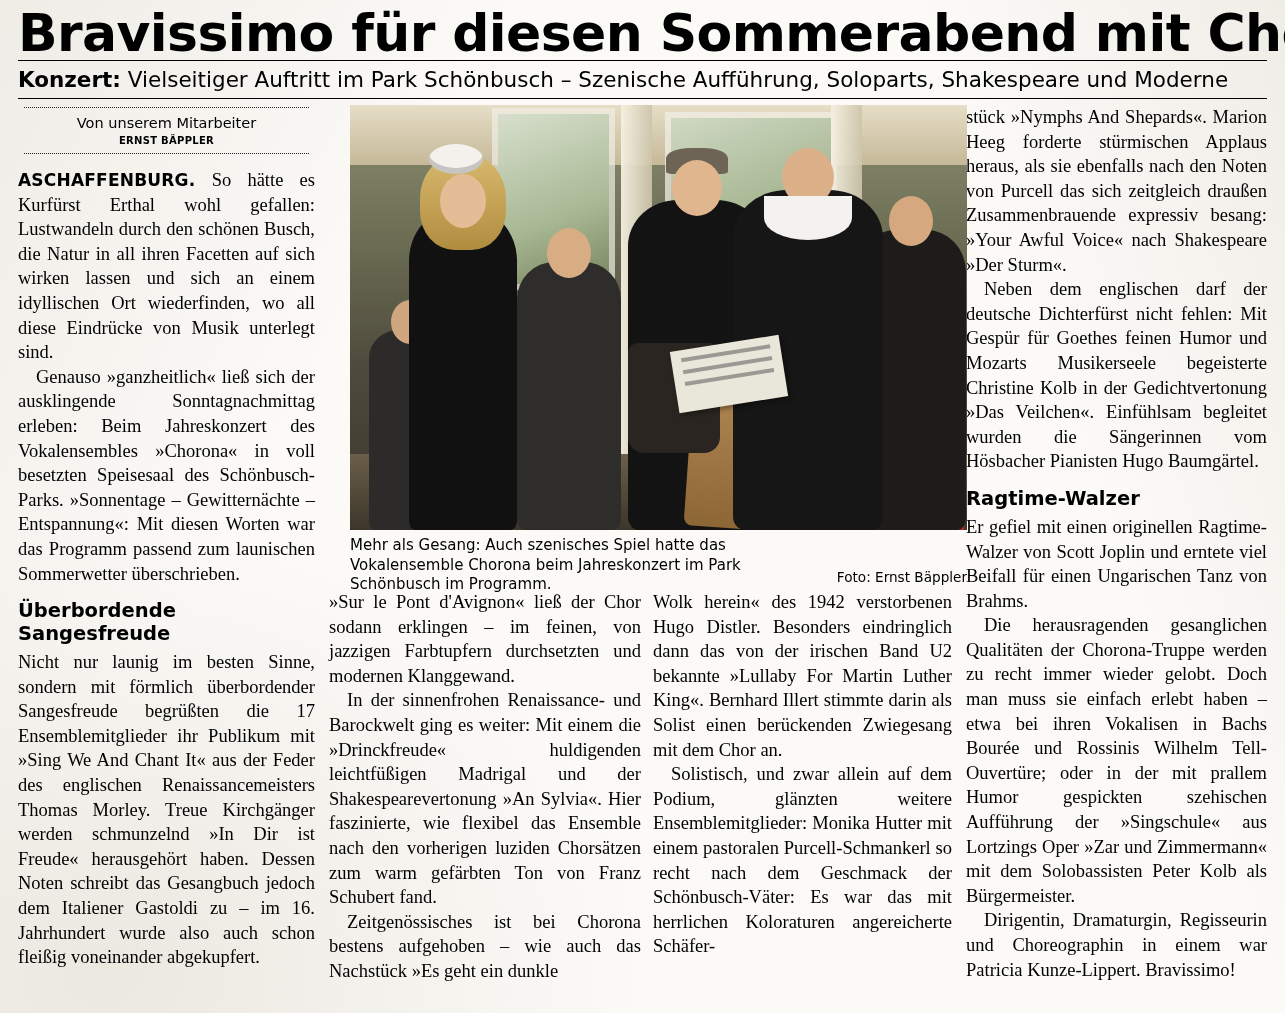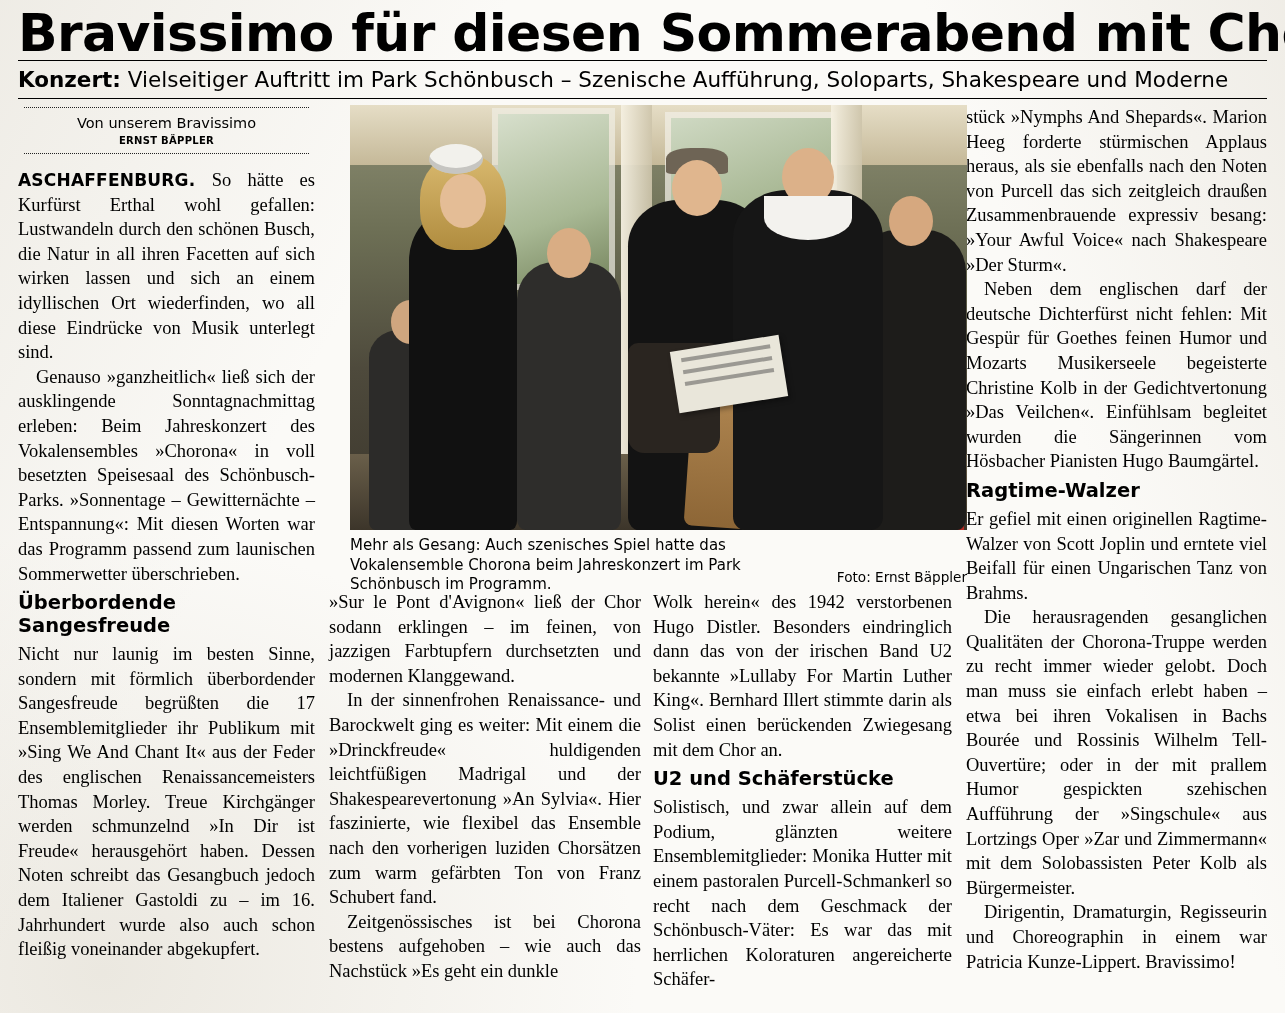--- a/index.html
+++ b/index.html
@@ -104,21 +104,21 @@
     font-family: "DejaVu Sans", sans-serif;
     font-size: 17px;
     letter-spacing: 0.2px;
   }
 
   h3.sect {
     font-family: "DejaVu Sans", sans-serif;
     font-weight: bold;
     font-size: 19.5px;
     line-height: 23px;
-    margin: 5px 0 5px 0;
+    margin: 13px 0 5px 0;
   }
 
   
   .photo-wrap {
     position: absolute;
     left: 332px;
     top: 0px;
     width: 617px;
   }
   .photo {
@@ -347,21 +347,21 @@
           </div>
       </div>
       <div class="caption">
         <span class="credit">Foto: Ernst Bäppler</span>
         <span>Mehr als Gesang: Auch szenisches Spiel hatte das Vokalensemble Chorona beim Jahreskonzert im Park Schönbusch im Programm.</span>
       </div>
     </div>
 
     <div class="col col1">
       <div class="byline">
-        <div class="by-from">Von unserem Bravissimo</div>
+        <div class="by-from">Von unserem Mitarbeiter</div>
         <div class="by-name">ERNST BÄPPLER</div>
       </div>
       <p class="body noindent"><span class="dropcap-lead">ASCHAFFENBURG.</span><span> So hätte es Kurfürst Erthal wohl gefallen: Lustwandeln durch den schönen Busch, die Natur in all ihren Facetten auf sich wirken lassen und sich an einem idyllischen Ort wiederfinden, wo all diese Eindrücke von Musik unterlegt sind.</span></p>
       <p class="body">Genauso »ganzheitlich« ließ sich der ausklingende Sonntagnachmittag erleben: Beim Jahreskonzert des Vokalensembles »Chorona« in voll besetzten Speisesaal des Schönbusch-Parks. »Sonnentage – Gewitternächte – Entspannung«: Mit diesen Worten war das Programm passend zum launischen Sommerwetter überschrieben.</p>
       <h3 class="sect">Überbordende Sangesfreude</h3>
       <p class="body noindent">Nicht nur launig im besten Sinne, sondern mit förmlich überbordender Sangesfreude begrüßten die 17 Ensemblemitglieder ihr Publikum mit »Sing We And Chant It« aus der Feder des englischen Renaissancemeisters Thomas Morley. Treue Kirchgänger werden schmunzelnd »In Dir ist Freude« herausgehört haben. Dessen Noten schreibt das Gesangbuch jedoch dem Italiener Gastoldi zu – im 16. Jahrhundert wurde also auch schon fleißig voneinander abgekupfert.</p>
     </div>
 
     <div class="col col2">
       <div class="spacer-photo"></div>
@@ -369,21 +369,20 @@
         <p class="body">»Sur le Pont d'Avignon« ließ der Chor sodann erklingen – im feinen, von jazzigen Farbtupfern durchsetzten und modernen Klanggewand.</p>
         <p class="body">In der sinnenfrohen Renaissance- und Barockwelt ging es weiter: Mit einem die »Drinckfreude« huldigenden leichtfüßigen Madrigal und der Shakespearevertonung »An Sylvia«. Hier faszinierte, wie flexibel das Ensemble nach den vorherigen luziden Chorsätzen zum warm gefärbten Ton von Franz Schubert fand.</p>
         <p class="body">Zeitgenössisches ist bei Chorona bestens aufgehoben – wie auch das Nachstück »Es geht ein dunkle</p>
       </div>
     </div>
 
     <div class="col col3">
       <div class="spacer-photo"></div>
       <div class="col3-lower">
         <p class="body noindent">Wolk herein« des 1942 verstorbenen Hugo Distler. Besonders eindringlich dann das von der irischen Band U2 bekannte »Lullaby For Martin Luther King«. Bernhard Illert stimmte darin als Solist einen berückenden Zwiegesang mit dem Chor an.</p>
-        <h3 class="sect">U2 und Schäferstücke</h3>
         <p class="body noindent">Solistisch, und zwar allein auf dem Podium, glänzten weitere Ensemblemitglieder: Monika Hutter mit einem pastoralen Purcell-Schmankerl so recht nach dem Geschmack der Schönbusch-Väter: Es war das mit herrlichen Koloraturen angereicherte Schäfer-</p>
       </div>
     </div>
 
     <div class="col col4">
       <p class="body noindent">stück »Nymphs And Shepards«. Marion Heeg forderte stürmischen Applaus heraus, als sie ebenfalls nach den Noten von Purcell das sich zeitgleich draußen Zusammenbrauende expressiv besang: »Your Awful Voice« nach Shakespeare »Der Sturm«.</p>
       <p class="body">Neben dem englischen darf der deutsche Dichterfürst nicht fehlen: Mit Gespür für Goethes feinen Humor und Mozarts Musikerseele begeisterte Christine Kolb in der Gedichtvertonung »Das Veilchen«. Einfühlsam begleitet wurden die Sängerinnen vom Hösbacher Pianisten Hugo Baumgärtel.</p>
       <h3 class="sect">Ragtime-Walzer</h3>
       <p class="body noindent">Er gefiel mit einen originellen Ragtime-Walzer von Scott Joplin und erntete viel Beifall für einen Ungarischen Tanz von Brahms.</p>
       <p class="body">Die herausragenden gesanglichen Qualitäten der Chorona-Truppe werden zu recht immer wieder gelobt. Doch man muss sie einfach erlebt haben – etwa bei ihren Vokalisen in Bachs Bourée und Rossinis Wilhelm Tell-Ouvertüre; oder in der mit prallem Humor gespickten szehischen Aufführung der »Singschule« aus Lortzings Oper »Zar und Zimmermann« mit dem Solobassisten Peter Kolb als Bürgermeister.</p>

